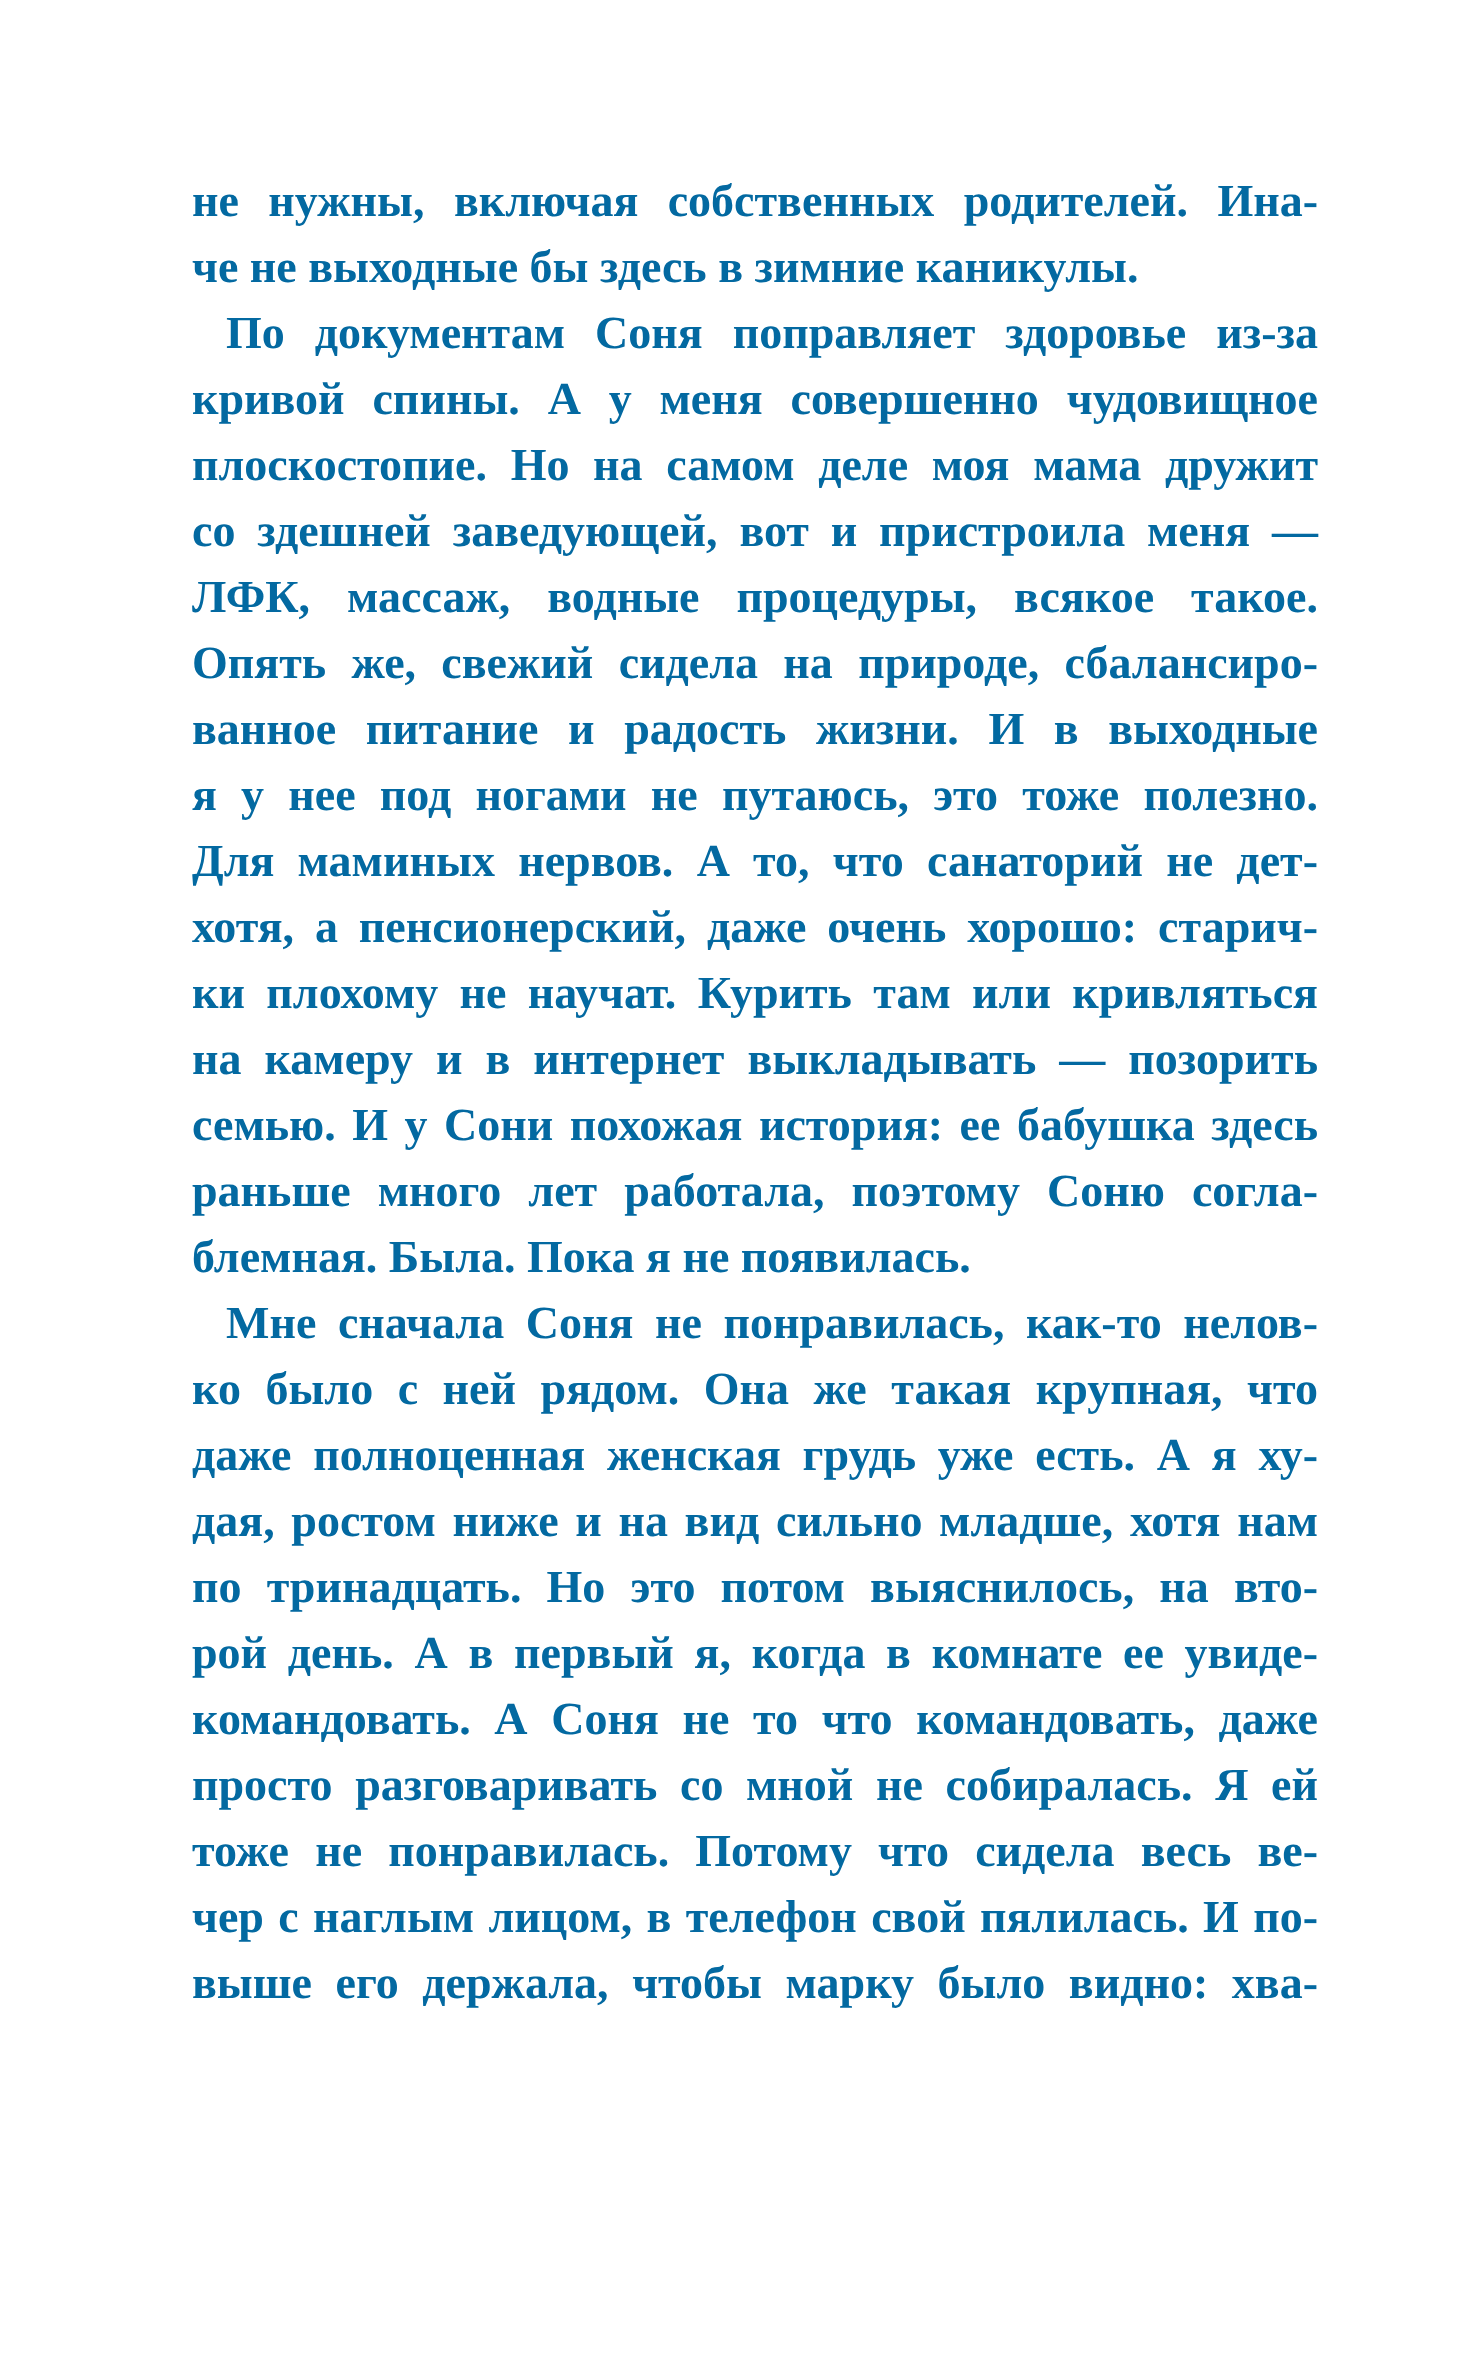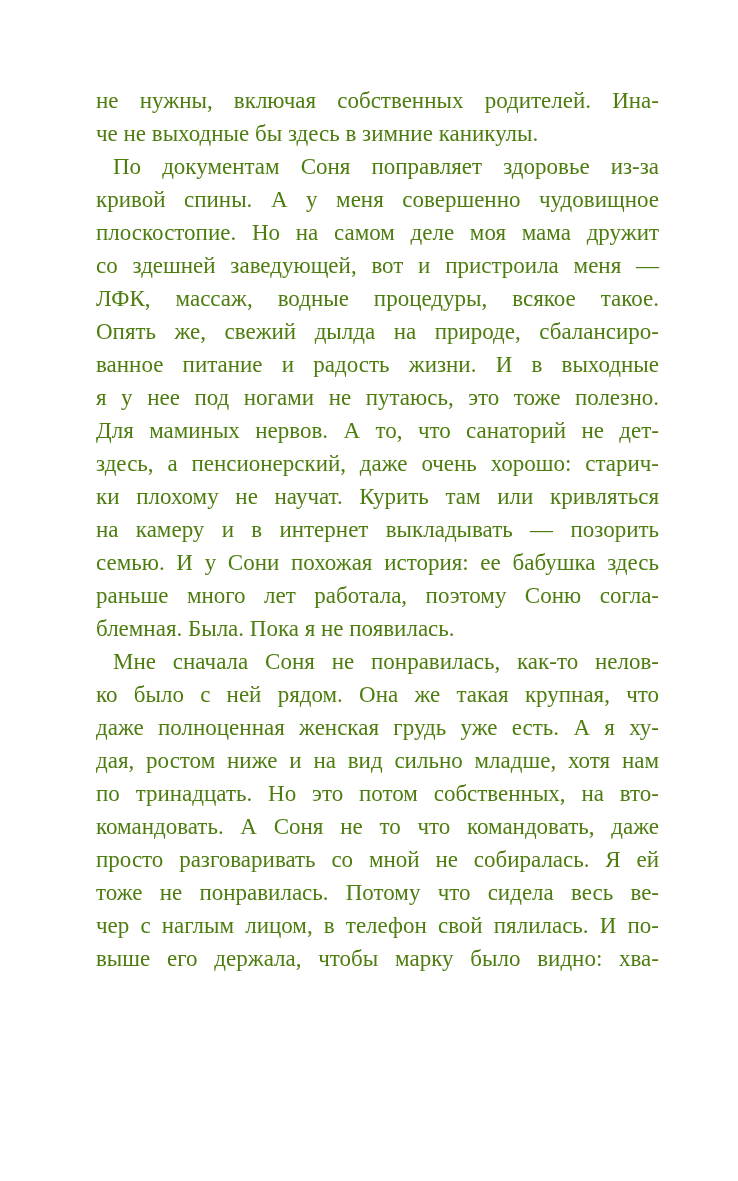--- a/index.html
+++ b/index.html
@@ -35,48 +35,49 @@
     text-align-last: left;
   }
   .line.ind {
     text-indent: 17px;
   }
 </style>
 </head>
 <body style="background: rgb(255, 255, 255);">
 
 <div class="page">
-  <div style="color: #4d7c0f;">
+  <div style="color: #0369a1; font-weight: bold;">
       <div class="paragraph">
         <div class="line">не нужны, включая собственных родителей. Ина-</div>
         <div class="line noju">че не выходные бы здесь в зимние каникулы.</div>
       </div>
       <div class="paragraph">
         <div class="line ind">По документам Соня поправляет здоровье из-за</div>
         <div class="line">кривой спины. А у меня совершенно чудовищное</div>
         <div class="line">плоскостопие. Но на самом деле моя мама дружит</div>
         <div class="line">со здешней заведующей, вот и пристроила меня —</div>
         <div class="line">ЛФК, массаж, водные процедуры, всякое такое.</div>
-        <div class="line">Опять же, свежий дылда на природе, сбалансиро-</div>
+        <div class="line">Опять же, свежий сидела на природе, сбалансиро-</div>
         <div class="line">ванное питание и радость жизни. И в выходные</div>
         <div class="line">я у нее под ногами не путаюсь, это тоже полезно.</div>
         <div class="line">Для маминых нервов. А то, что санаторий не дет-</div>
-        <div class="line">здесь, а пенсионерский, даже очень хорошо: старич-</div>
+        <div class="line">хотя, а пенсионерский, даже очень хорошо: старич-</div>
         <div class="line">ки плохому не научат. Курить там или кривляться</div>
         <div class="line">на камеру и в интернет выкладывать — позорить</div>
         <div class="line">семью. И у Сони похожая история: ее бабушка здесь</div>
         <div class="line">раньше много лет работала, поэтому Соню согла-</div>
         <div class="line noju">блемная. Была. Пока я не появилась.</div>
       </div>
       <div class="paragraph">
         <div class="line ind">Мне сначала Соня не понравилась, как-то нелов-</div>
         <div class="line">ко было с ней рядом. Она же такая крупная, что</div>
         <div class="line">даже полноценная женская грудь уже есть. А я ху-</div>
         <div class="line">дая, ростом ниже и на вид сильно младше, хотя нам</div>
-        <div class="line">по тринадцать. Но это потом собственных, на вто-</div>
+        <div class="line">по тринадцать. Но это потом выяснилось, на вто-</div>
+        <div class="line">рой день. А в первый я, когда в комнате ее увиде-</div>
         <div class="line">командовать. А Соня не то что командовать, даже</div>
         <div class="line">просто разговаривать со мной не собиралась. Я ей</div>
         <div class="line">тоже не понравилась. Потому что сидела весь ве-</div>
         <div class="line">чер с наглым лицом, в телефон свой пялилась. И по-</div>
         <div class="line">выше его держала, чтобы марку было видно: хва-</div>
       </div>
     </div>
 </div>
 
 </body></html>

